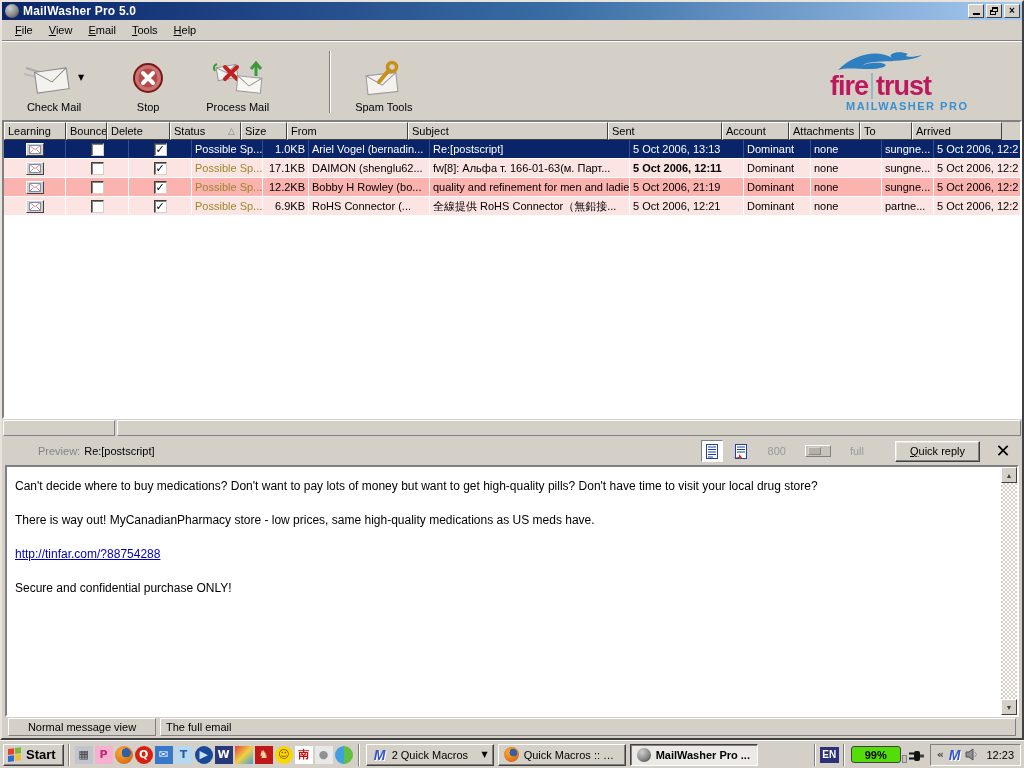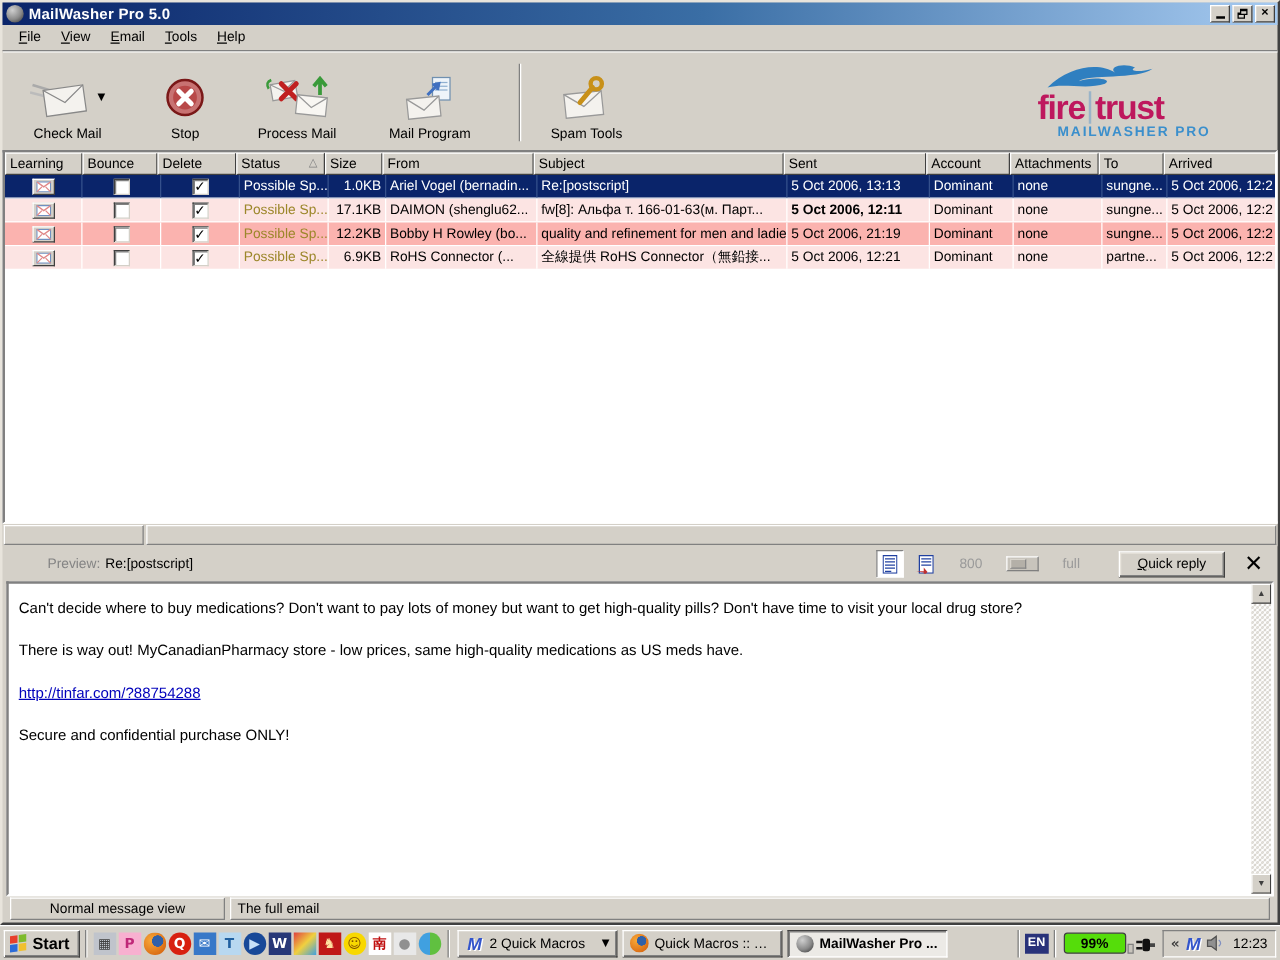--- a/index.html
+++ b/index.html
@@ -104,21 +104,21 @@
              background-size:4px 4px; background-position:0 0,2px 2px; }
   .sb-btn { position:absolute; left:0; width:16px; height:16px; background:#D4D0C8; border:1px solid;
             border-color:#fff #404040 #404040 #fff; color:#404040; font-size:7px; display:flex;
             align-items:center; justify-content:center; }
   .sb-btn.up { top:0; } .sb-btn.down { bottom:0; }
 
   
   .tabs { height:21px; flex:none; display:flex; gap:4px; padding:1px 6px 2px 6px; }
   .tab { background:#D4D0C8; border:1px solid; border-color:#fff #808080 #808080 #fff;
          display:flex; align-items:center; }
-  .tab.a { width:172px; justify-content:center; }
+  .tab.a { width:148px; justify-content:center; }
   .tab.b { flex:1; padding-left:5px; }
 
   
   .taskbar { height:28px; flex:none; background:#D4D0C8; border-top:1px solid #fff;
              display:flex; align-items:center; padding:0 3px; }
   .start-btn { height:22px; display:flex; align-items:center; gap:4px; padding:0 7px 0 4px;
                background:#D4D0C8; border:1px solid; border-color:#fff #404040 #404040 #fff;
                box-shadow:inset -1px -1px 0 #808080; font-weight:bold; font-size:13px; }
   .flag { width:14px; height:13px; display:grid; grid-template-columns:6px 6px; grid-template-rows:6px 6px;
           gap:1px; transform:skewY(-8deg); }
@@ -231,38 +231,20 @@
                     <rect x="26" y="17" width="24" height="15" fill="#f8f6f2" stroke="#999"></rect>
                     <path d="M26 17 L38 26 L50 17" fill="none" stroke="#999"></path>
                   </g>
                   <path d="M45 16 L45 5 M40 9 L45 3 L50 9" fill="none" stroke="#3a9a3a" stroke-width="3"></path>
                 </svg>
               </span>
             </span>
             <span class="tb-label">Process Mail</span>
           </span>
           <span class="tb-gap2"></span>
-          <span class="tb-btn">
-            <span style="display: flex; align-items: center;">
-              <span class="tb-icon">
-                <svg width="40" height="36" viewBox="0 0 40 36">
-                  <rect x="22" y="2" width="14" height="18" fill="#eef4fa" stroke="#7090b0"></rect>
-                  <line x1="24" y1="6" x2="34" y2="6" stroke="#90b0d0"></line>
-                  <line x1="24" y1="9" x2="34" y2="9" stroke="#90b0d0"></line>
-                  <line x1="24" y1="12" x2="34" y2="12" stroke="#90b0d0"></line>
-                  <g transform="rotate(-6 16 26)">
-                    <rect x="2" y="18" width="26" height="16" fill="#f4f2ee" stroke="#999"></rect>
-                    <path d="M2 18 L15 28 L28 18" fill="none" stroke="#999"></path>
-                  </g>
-                  <path d="M18 16 L26 8 M22 8 L27 7 L26 12" fill="none" stroke="#4070C0" stroke-width="2.5"></path>
-                </svg>
-              </span>
-            </span>
-            <span class="tb-label">Mail Program</span>
-          </span>
           <span class="tb-sep"></span>
           <span class="tb-btn">
             <span style="display: flex; align-items: center;">
               <span class="tb-icon">
                 <svg width="42" height="36" viewBox="0 0 42 36">
                   <g transform="rotate(-6 20 24)">
                     <rect x="4" y="14" width="30" height="19" fill="#f4f2ee" stroke="#999"></rect>
                     <path d="M4 14 L19 25 L34 14" fill="none" stroke="#999"></path>
                   </g>
                   <circle cx="29" cy="7" r="4.5" fill="none" stroke="#C89018" stroke-width="3.5"></circle>
@@ -282,21 +264,21 @@
           <span class="brand-div"></span>
           <span class="brand-w">trust</span>
         </span>
         <span class="brand-sub">MAILWASHER PRO</span>
       </div>
     </div>
 
     <div class="list-wrap">
       <div class="header-row">
           <span class="col-h" style="width: 62px;">Learning</span>
-          <span class="col-h" style="width: 60px;">Bounce</span>
+          <span class="col-h" style="width: 41px;">Bounce</span>
           <span class="col-h" style="width: 63px;">Delete</span>
           <span class="col-h" style="width: 71px;">Status<span class="sort-tri glyph">△</span></span>
           <span class="col-h" style="width: 46px;">Size</span>
           <span class="col-h" style="width: 121px;">From</span>
           <span class="col-h" style="width: 200px;">Subject</span>
           <span class="col-h" style="width: 114px;">Sent</span>
           <span class="col-h" style="width: 67px;">Account</span>
           <span class="col-h" style="width: 71px;">Attachments</span>
           <span class="col-h" style="width: 52px;">To</span>
           <span class="col-h" style="width: 90px;">Arrived</span>

